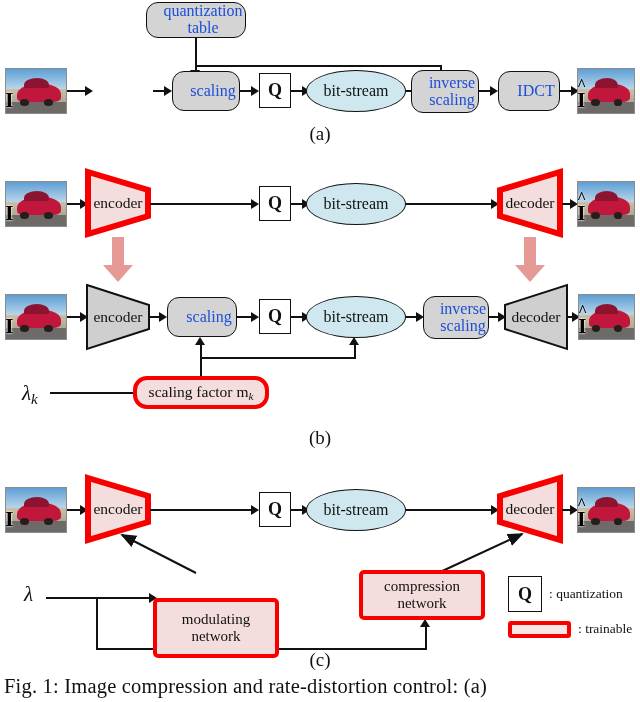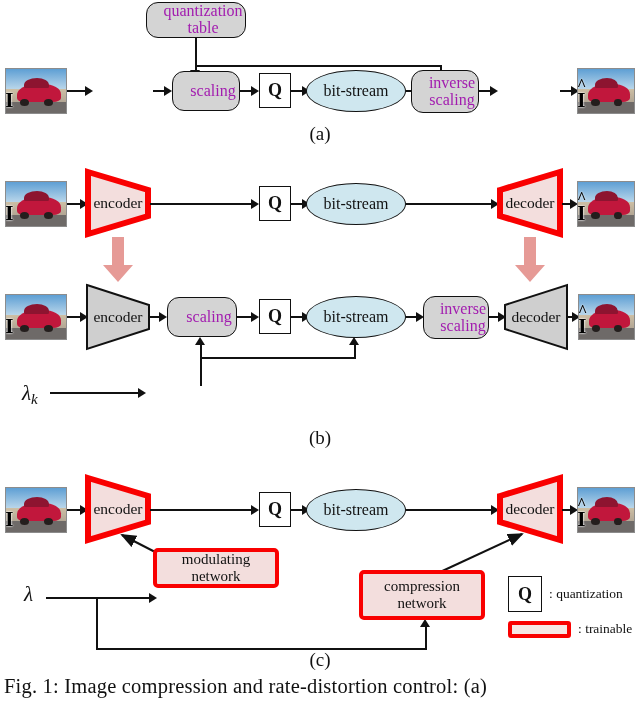--- a/index.html
+++ b/index.html
@@ -45,21 +45,21 @@
     font-family:"Liberation Serif",serif;font-weight:bold;font-size:22px;
     color:#000;line-height:1;text-shadow:0 0 2px #fff,0 0 2px #fff;
   }
   .hat{position:absolute;left:-1px;bottom:20px;font-size:16px;font-weight:bold;
        color:#000;line-height:1;text-shadow:0 0 2px #fff;}
   
   .rbox{
     position:absolute;box-sizing:border-box;
     background:#d4d4d4;border:1.6px solid #111;border-radius:12px;
     display:flex;align-items:center;justify-content:center;
-    font-size:16px;color:#a21caf;text-align:center;line-height:1.05;padding-left:14px;
+    font-size:16px;color:#1d4ed8;text-align:center;line-height:1.05;padding-left:14px;
   }
   .qbox{
     position:absolute;box-sizing:border-box;background:#fff;
     border:1.7px solid #111;display:flex;align-items:center;
     justify-content:center;font-weight:bold;font-size:18px;color:#111;
   }
   .ell{
     position:absolute;box-sizing:border-box;background:#cfe7ef;
     border:1.6px solid #111;border-radius:50%;
     display:flex;align-items:center;justify-content:center;
@@ -167,20 +167,23 @@
   <div class="ah ah-r" style="left:417px;top:86px;"></div>
 
   <div class="rbox" style="left:411px;top:70px;width:68px;height:43px;">
     <span style="white-space:pre-line">inverse
 scaling</span>
   </div>
 
   <div class="ln hln" style="left:479px;top:90px;width:14px;"></div>
   <div class="ah ah-r" style="left:490px;top:86px;"></div>
 
+  <div class="rbox" style="left:498px;top:71px;width:62px;height:40px;">
+    <span>IDCT</span>
+  </div>
 
   <div class="ln hln" style="left:560px;top:90px;width:14px;"></div>
   <div class="ah ah-r" style="left:571px;top:86px;"></div>
 
   <div class="thumb" style="left:577px;top:68px;width:58px;height:46px;">
     <div class="sky"></div>
     <div class="ground"></div>
     <div class="road"></div>
     <div class="car"></div>
     <div class="wheel w1"></div>
@@ -338,20 +341,23 @@
   <div class="ln hln" style="left:200px;top:357px;width:156px;"></div>
   <div class="ln vln" style="left:354px;top:344px;height:14px;"></div>
   <div class="ah ah-u" style="left:349px;top:337px;"></div>
 
   <div class="lbl" style="left:22px;top:382px;font-size:21px;">
     <span class="math">λ</span><span class="sub">k</span>
   </div>
   <div class="ln hln" style="left:50px;top:392px;width:92px;"></div>
   <div class="ah ah-r" style="left:138px;top:388px;"></div>
 
+  <div class="redpill" style="left:133px;top:376px;width:136px;height:33px;">
+    <span><span>scaling factor </span><span class="mk">m</span><span class="sub">k</span></span>
+  </div>
 
   <div class="lbl sub-label" style="left:298px;top:428px;width:44px;">(b)</div>
 
   <div class="thumb" style="left:5px;top:487px;width:62px;height:46px;">
     <div class="sky"></div>
     <div class="ground"></div>
     <div class="road"></div>
     <div class="car"></div>
     <div class="wheel w1"></div>
     <div class="wheel w2"></div>
@@ -420,21 +426,21 @@
     <span class="math">λ</span>
   </div>
   <div class="ln hln" style="left:46px;top:597px;width:107px;"></div>
   <div class="ah ah-r" style="left:149px;top:593px;"></div>
 
   <div class="ln vln" style="left:96px;top:597px;height:53px;"></div>
   <div class="ln hln" style="left:96px;top:648px;width:331px;"></div>
   <div class="ln vln" style="left:425px;top:627px;height:23px;"></div>
   <div class="ah ah-u" style="left:420px;top:619px;"></div>
 
-  <div class="redbox" style="left:153px;top:548px;width:126px;height:40px;">
+  <div class="redbox" style="left:153px;top:598px;width:126px;height:60px;">
     <span style="white-space:pre-line">modulating
 network</span>
   </div>
 
   <div class="redbox" style="left:359px;top:570px;width:126px;height:50px;">
     <span style="white-space:pre-line">compression
 network</span>
   </div>
 
   <div class="lbl sub-label" style="left:298px;top:650px;width:44px;">(c)</div>

